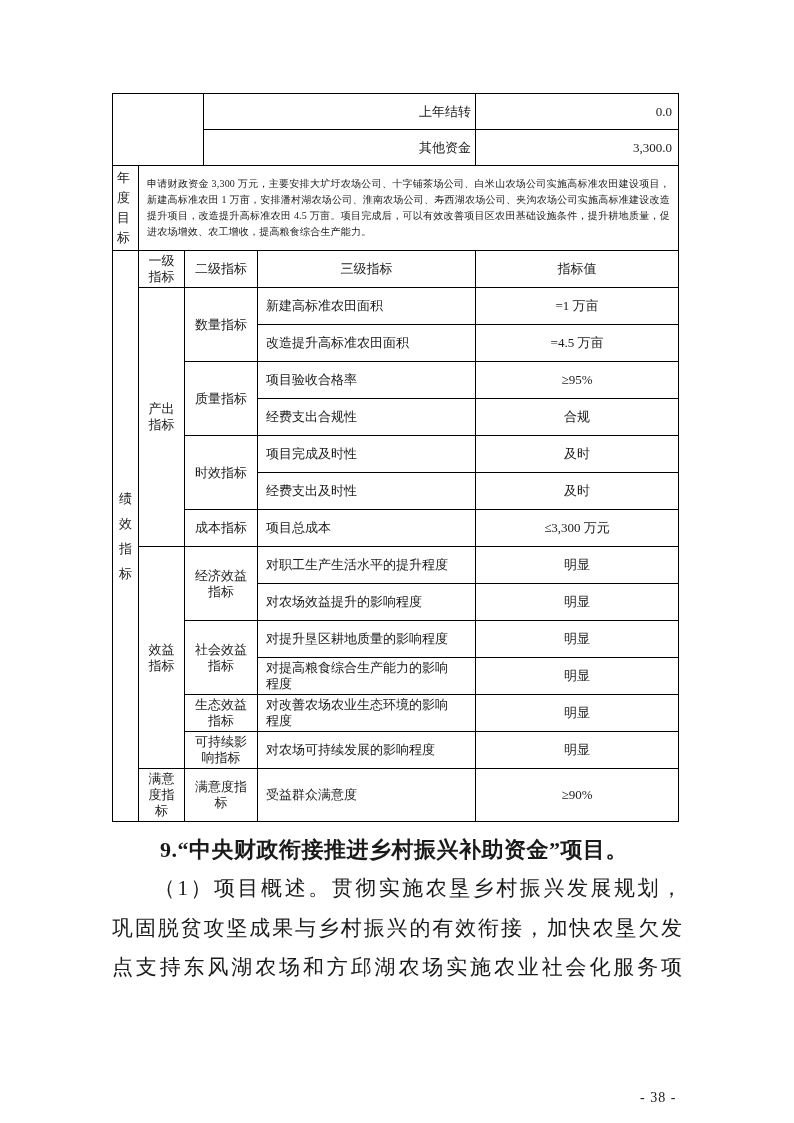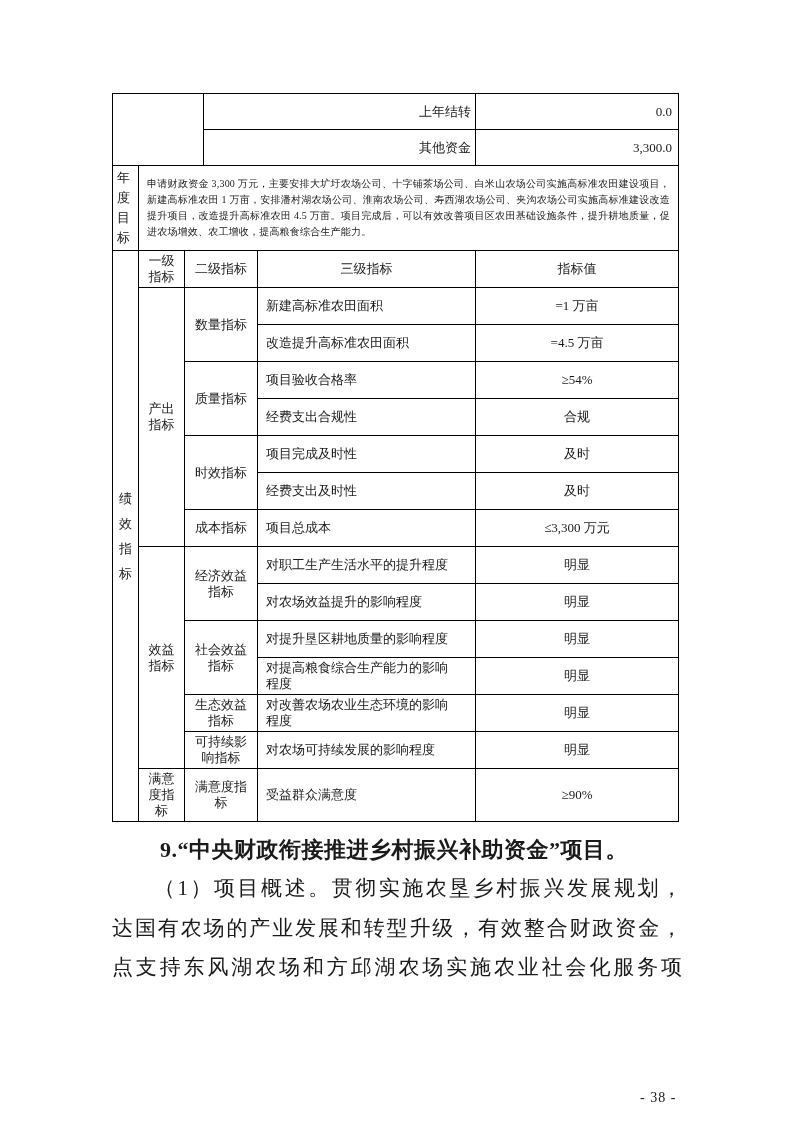--- a/index.html
+++ b/index.html
@@ -118,21 +118,21 @@
           <td class="c3">新建高标准农田面积</td>
           <td class="c4">=1 万亩</td>
         </tr>
         <tr>
           <td class="c3">改造提升高标准农田面积</td>
           <td class="c4">=4.5 万亩</td>
         </tr>
         <tr>
           <td class="c2" rowspan="2">质量指标</td>
           <td class="c3">项目验收合格率</td>
-          <td class="c4">≥54%</td>
+          <td class="c4">≥95%</td>
         </tr>
         <tr>
           <td class="c3">经费支出合规性</td>
           <td class="c4">合规</td>
         </tr>
         <tr>
           <td class="c2" rowspan="2">时效指标</td>
           <td class="c3">项目完成及时性</td>
           <td class="c4">及时</td>
         </tr>
@@ -186,19 +186,19 @@
 标</td>
           <td class="c3">受益群众满意度</td>
           <td class="c4">≥90%</td>
         </tr>
       </tbody>
     </table>
 
     <div class="heading">9.“中央财政衔接推进乡村振兴补助资金”项目。</div>
     <div class="body">
       <div class="bline indent">（1）项目概述。贯彻实施农垦乡村振兴发展规划，</div>
-      <div class="bline">达国有农场的产业发展和转型升级，有效整合财政资金，</div>
+      <div class="bline">巩固脱贫攻坚成果与乡村振兴的有效衔接，加快农垦欠发</div>
       <div class="bline">点支持东风湖农场和方邱湖农场实施农业社会化服务项</div>
     </div>
   </div>
 
   <div class="pageno">- 38 -</div>
 </div>
 
 </body></html>

